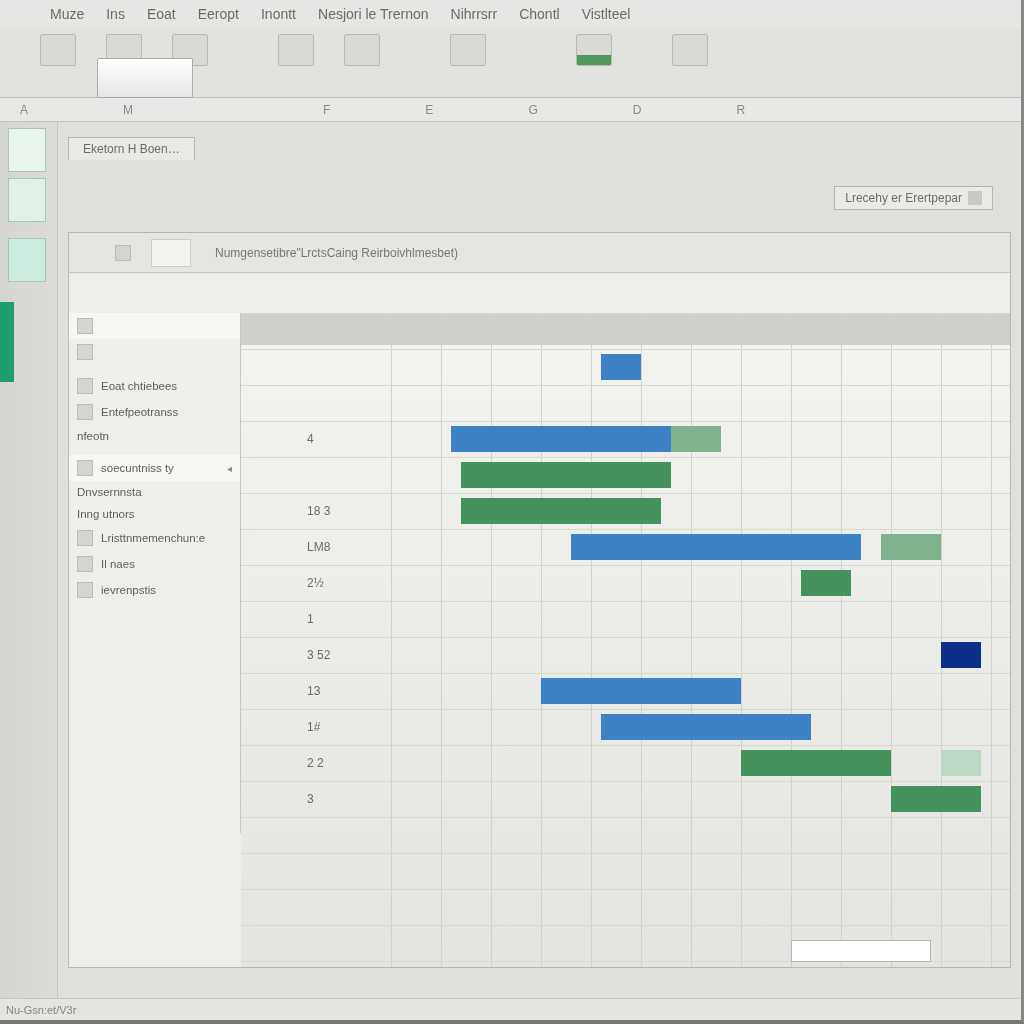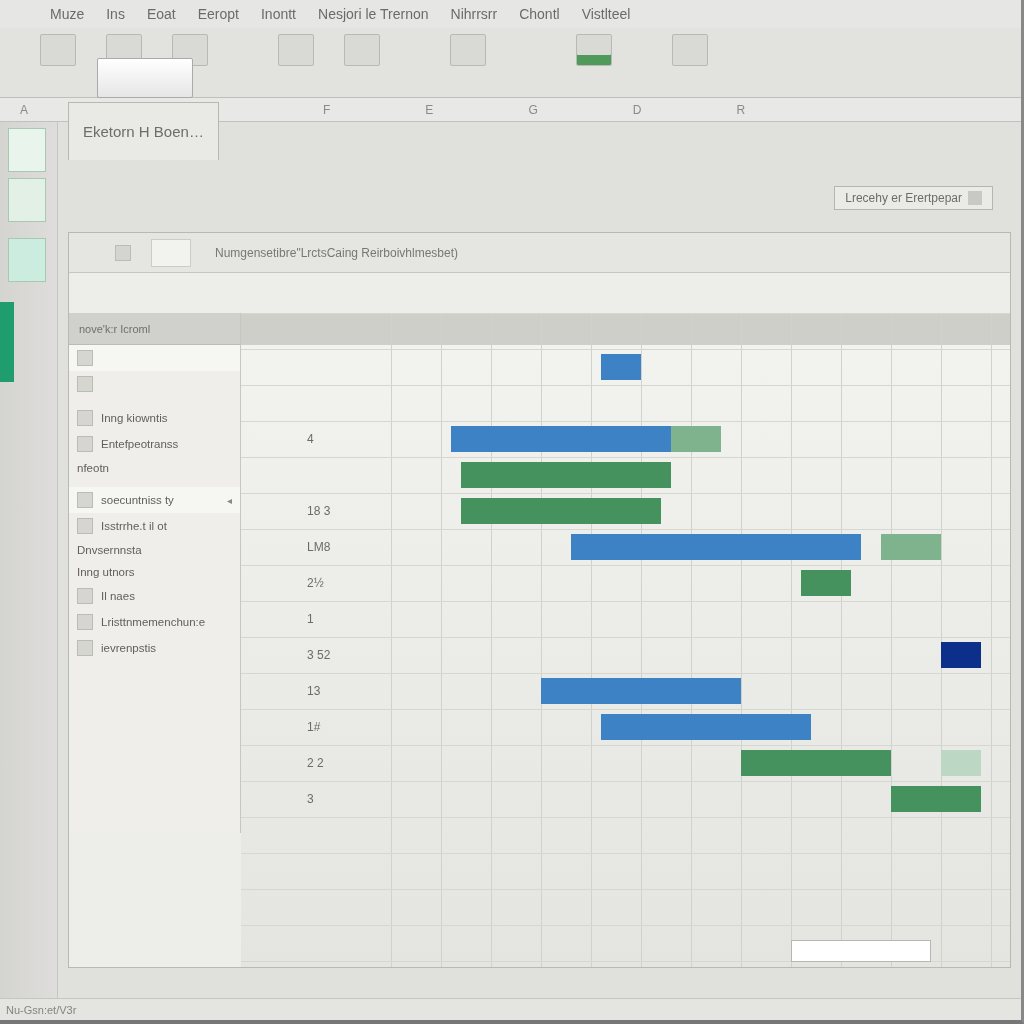--- a/index.html
+++ b/index.html
@@ -50,21 +50,21 @@
     }
     .leftstrip-thumb.t1 { top:6px; }
     .leftstrip-thumb.t2 { top:56px; background:#e3f0e6; }
     .leftstrip-thumb.t3 { top:116px; background:#ccece0; }
     .leftstrip-green { position:absolute; left:0; top:180px; width:14px; height:80px; background:#1f9d6e;}
     .content { flex:1; position:relative; }
     
     .tabbar { height:28px; display:flex; align-items:flex-end; padding-left:10px; margin-top:10px; }
     .tab {
       background:#e9e9e6; border:1px solid #b8b8b3; border-bottom:none;
-      padding:20px 14px; font-size:15px; color:#6d6d69;
+      padding:4px 14px; font-size:12px; color:#6d6d69;
     }
     .right-btn {
       position:absolute; right:28px; top:64px;
       background:#eaeae6; border:1px solid #b6b6b1; padding:4px 10px;
       font-size:12px; color:#6d6d69; display:flex; align-items:center; gap:6px;
     }
     .right-btn .tinyicon { width:14px; height:14px; background:#c9c9c4; }
     
     .sheet {
       position:absolute; left:10px; right:10px; top:110px; bottom:30px;
@@ -207,64 +207,59 @@
       </div>
 
       <div class="sheet">
         <div class="sheet-header">
           <div style="width:16px;height:16px;background:#d5d5d0;border:1px solid #bcbcb7"></div>
           <div style="width:40px;height:28px;background:#f2f2ef;border:1px solid #ccccc7"></div>
           <span class="title-active">Numgensetibre"LrctsCaing Reirboivhlmesbet)</span>
         </div>
 
         <div class="sidepanel" style="height:520px">
-          <div class="sidepanel-top">nove'k:r Icroml</div>
           <div class="sidepanel-row hov">
               <span class="ri"></span>
               <span></span>
             </div>
           <div class="sidepanel-row">
               <span class="ri"></span>
               <span></span>
             </div>
           <div class="sidepanel-sep"></div>
           <div class="sidepanel-row">
               <span class="ri"></span>
-              <span>Inng kiowntis</span>
+              <span>Eoat chtiebees</span>
             </div>
           <div class="sidepanel-row">
               <span class="ri"></span>
               <span>Entefpeotranss</span>
             </div>
           <div class="sidepanel-row">
               <span>nfeotn</span>
             </div>
           <div class="sidepanel-sep"></div>
           <div class="sidepanel-row hov">
               <span class="ri"></span>
               <span>soecuntniss ty</span>
               <span class="pin">◂</span>
             </div>
           <div class="sidepanel-row">
-              <span class="ri"></span>
-              <span>Isstrrhe.t il ot</span>
-            </div>
-          <div class="sidepanel-row">
               <span>Dnvsernnsta</span>
             </div>
           <div class="sidepanel-row">
               <span>Inng utnors</span>
             </div>
           <div class="sidepanel-row">
               <span class="ri"></span>
+              <span>Lristtnmemenchun:e</span>
+            </div>
+          <div class="sidepanel-row">
+              <span class="ri"></span>
               <span>Il naes</span>
-            </div>
-          <div class="sidepanel-row">
-              <span class="ri"></span>
-              <span>Lristtnmemenchun:e</span>
             </div>
           <div class="sidepanel-row">
               <span class="ri"></span>
               <span>ievrenpstis</span>
             </div>
         </div>
 
         <div class="grid">
           <div class="row-shade" style="top:0px"></div>
 

